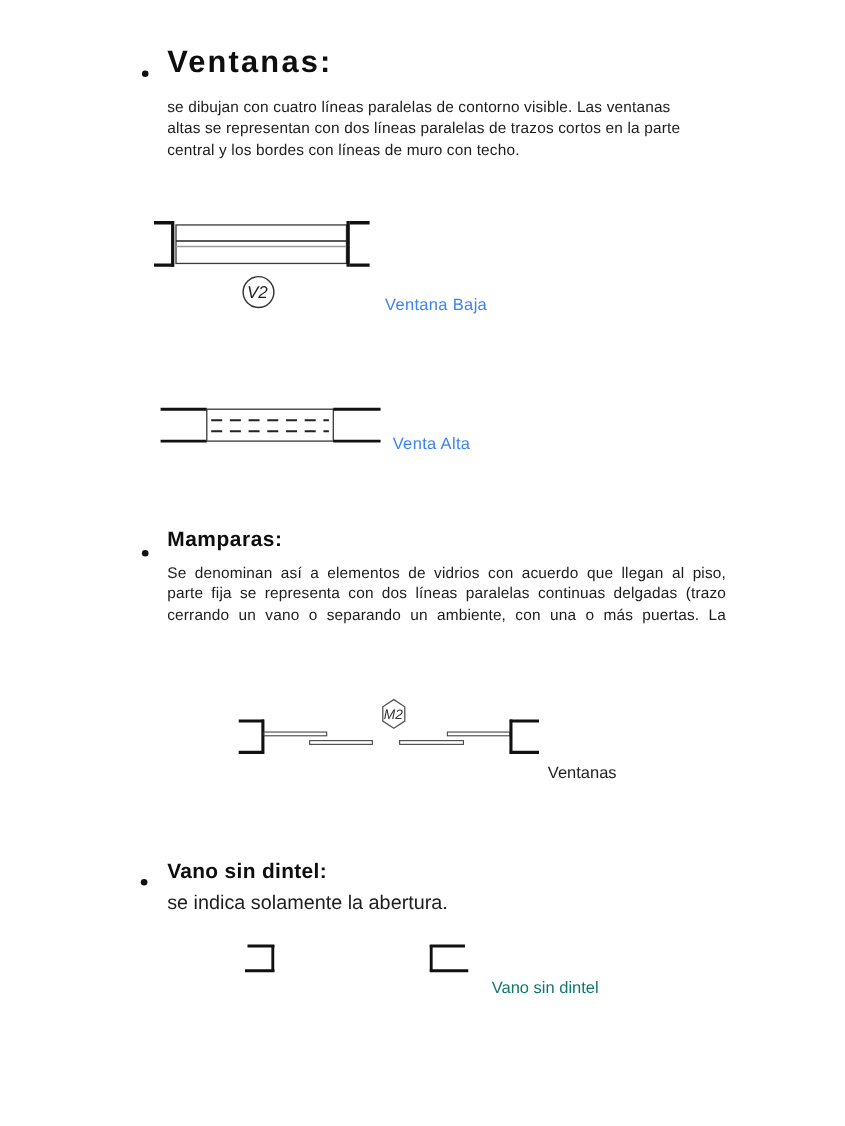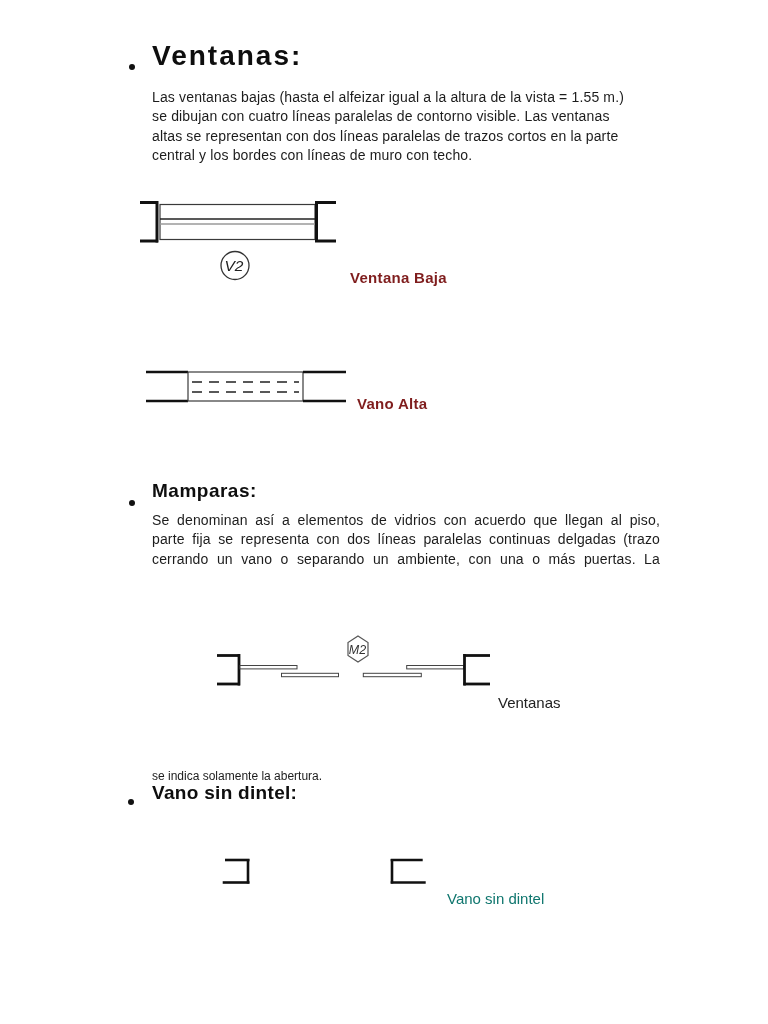--- a/index.html
+++ b/index.html
@@ -20,40 +20,39 @@
   .heading-ventanas{left:152px;top:42px;font-size:28px;letter-spacing:2px;}
   .heading-mamparas{left:152px;top:481px;font-size:19px;letter-spacing:0.5px;}
   .heading-vano{left:152px;top:783px;font-size:19px;letter-spacing:0.3px;}
   .para{
     position:absolute;font-size:14px;line-height:19.3px;color:#1c1c1c;
     letter-spacing:0.15px;
   }
   .para-ventanas{left:152px;top:88px;width:505px;}
   .para-mamparas{left:152px;top:511px;width:508px;}
   .jl{text-align:justify;text-align-last:justify;}
-  .note{position:absolute;left:152px;top:767px;font-size:12px;line-height:19px;}
+  .note{position:absolute;left:152px;top:811px;font-size:18px;line-height:19px;}
   .caption{position:absolute;font-size:15px;line-height:1;white-space:nowrap;}
-  .caption-bold{font-weight:bold;color:#7f1d1d;}
+  .caption-bold{font-weight:normal;color:#3b82f6;}
   .cap-ventana-baja{left:350px;top:270px;letter-spacing:0.3px;}
   .cap-venta-alta{left:357px;top:396px;letter-spacing:0.3px;}
   .cap-mampara{left:498px;top:695px;color:#222;}
   .cap-vano{left:447px;top:891px;color:#0f766e;}
   svg{display:block;}
   svg text{font-family:"Liberation Sans",sans-serif;}
 </style>
 </head>
 <body>
 
 <div id="page">
 
   <div class="bullet" style="left:129px;top:64px;"></div>
   <div class="h1 heading-ventanas">Ventanas:</div>
 
   <div class="para para-ventanas">
-    <div>Las ventanas bajas (hasta el alfeizar igual a la altura de la vista = 1.55 m.)</div>
     <div>se dibujan con cuatro líneas paralelas de contorno visible. Las ventanas</div>
     <div>altas se representan con dos líneas paralelas de trazos cortos en la parte</div>
     <div>central y los bordes con líneas de muro con techo.</div>
   </div>
 
   <svg class="abs" style="left:138px;top:199px;" width="200" height="90" viewBox="0 0 200 90">
 
     <g stroke="#111" stroke-width="3">
       <line x1="2" y1="3.5" x2="20" y2="3.5"></line>
       <line x1="19" y1="2" x2="19" y2="43.5"></line>
@@ -90,21 +89,21 @@
       <rect x="44" y="6" width="115" height="29" stroke="#3a3a3a" stroke-width="1.2"></rect>
       <line x1="48" y1="16" x2="155" y2="16" stroke="#222" stroke-width="1.7" stroke-dasharray="10 7"></line>
       <line x1="48" y1="26" x2="155" y2="26" stroke="#222" stroke-width="1.7" stroke-dasharray="10 7"></line>
     </g>
 
     <g stroke="#111" stroke-width="2.6">
       <line x1="159" y1="6" x2="202" y2="6"></line>
       <line x1="159" y1="35" x2="202" y2="35"></line>
     </g>
   </svg>
-  <div class="caption caption-bold cap-venta-alta">Vano Alta</div>
+  <div class="caption caption-bold cap-venta-alta">Venta Alta</div>
 
   <div class="bullet" style="left:129px;top:500px;"></div>
   <div class="h1 heading-mamparas">Mamparas:</div>
 
   <div class="para para-mamparas">
     <div class="jl">Se denominan así a elementos de vidrios con acuerdo que llegan al piso,</div>
     <div class="jl">parte fija se representa con dos líneas paralelas continuas delgadas (trazo</div>
     <div class="jl">cerrando un vano o separando un ambiente, con una o más puertas. La</div>
   </div>
 

